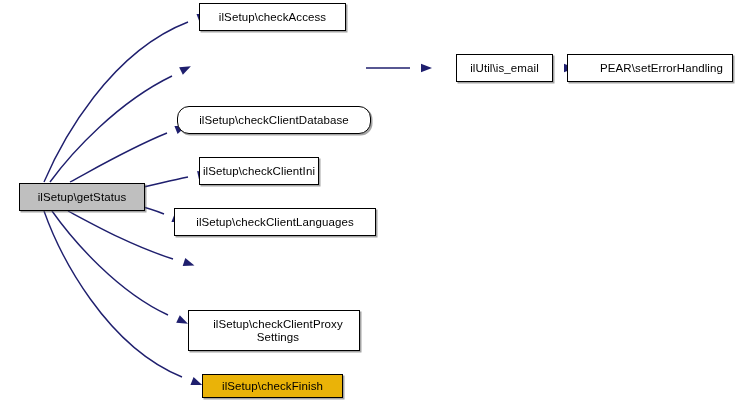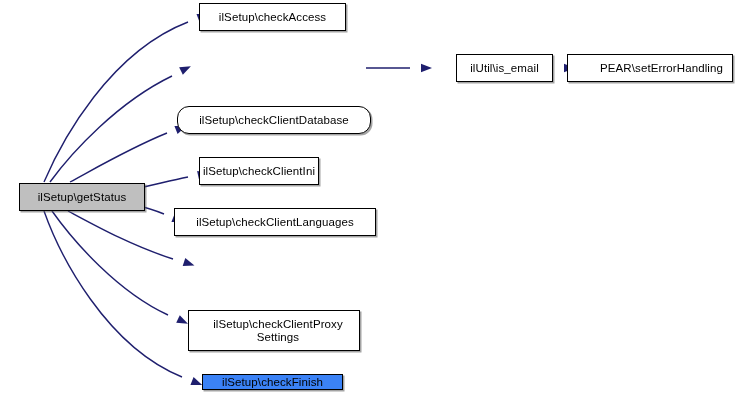--- a/index.html
+++ b/index.html
@@ -57,16 +57,16 @@
       <path d="M 521,68 L 553,68" fill="none" stroke="#1f1f6e" stroke-width="1.4"></path>
       <polygon points="0,-4.2 11,0 0,4.2" fill="#1f1f6e" transform="translate(564,68) rotate(0)"></polygon>
     </svg>
 <div class="node root" style="left: 19px; top: 183px; width: 126px; height: 28px; background: rgb(191, 191, 191); border-color: rgb(0, 0, 0); color: rgb(0, 0, 0);">ilSetup\getStatus</div>
     <div class="node" style="left: 199px; top: 3px; width: 147px; height: 28px; background: rgb(255, 255, 255); border-color: rgb(0, 0, 0); color: rgb(0, 0, 0);">ilSetup\checkAccess</div>
     <div class="node" style="left: 177px; top: 106px; width: 194px; height: 28px; background: rgb(255, 255, 255); border-color: rgb(0, 0, 0); color: rgb(0, 0, 0); border-radius: 12px;">ilSetup\checkClientDatabase</div>
     <div class="node" style="left: 199px; top: 157px; width: 120px; height: 28px; background: rgb(255, 255, 255); border-color: rgb(0, 0, 0); color: rgb(0, 0, 0);">ilSetup\checkClientIni</div>
     <div class="node" style="left: 174px; top: 208px; width: 202px; height: 28px; background: rgb(255, 255, 255); border-color: rgb(0, 0, 0); color: rgb(0, 0, 0);">ilSetup\checkClientLanguages</div>
     <div class="node" style="left: 188px; top: 310px; width: 172px; height: 41px; background: rgb(255, 255, 255); border-color: rgb(0, 0, 0); color: rgb(0, 0, 0); padding-left: 8px;">ilSetup\checkClientProxy
 Settings</div>
-    <div class="node" style="left: 202px; top: 374px; width: 141px; height: 16px; background: #3b82f6; border-color: rgb(0, 0, 0); color: rgb(0, 0, 0);">ilSetup\checkFinish</div>
+    <div class="node" style="left: 202px; top: 374px; width: 141px; height: 24px; background: #eab308; border-color: rgb(0, 0, 0); color: rgb(0, 0, 0);">ilSetup\checkFinish</div>
     <div class="node" style="left: 424px; top: 54px; width: 97px; height: 28px; background: rgb(255, 255, 255); border-color: rgb(0, 0, 0); color: rgb(0, 0, 0); margin-left: 32px;">ilUtil\is_email</div>
     <div class="node" style="left: 567px; top: 54px; width: 166px; height: 28px; background: rgb(255, 255, 255); border-color: rgb(0, 0, 0); color: rgb(0, 0, 0); padding-left: 23px;">PEAR\setErrorHandling</div>
   </div>
 
 </body></html>

